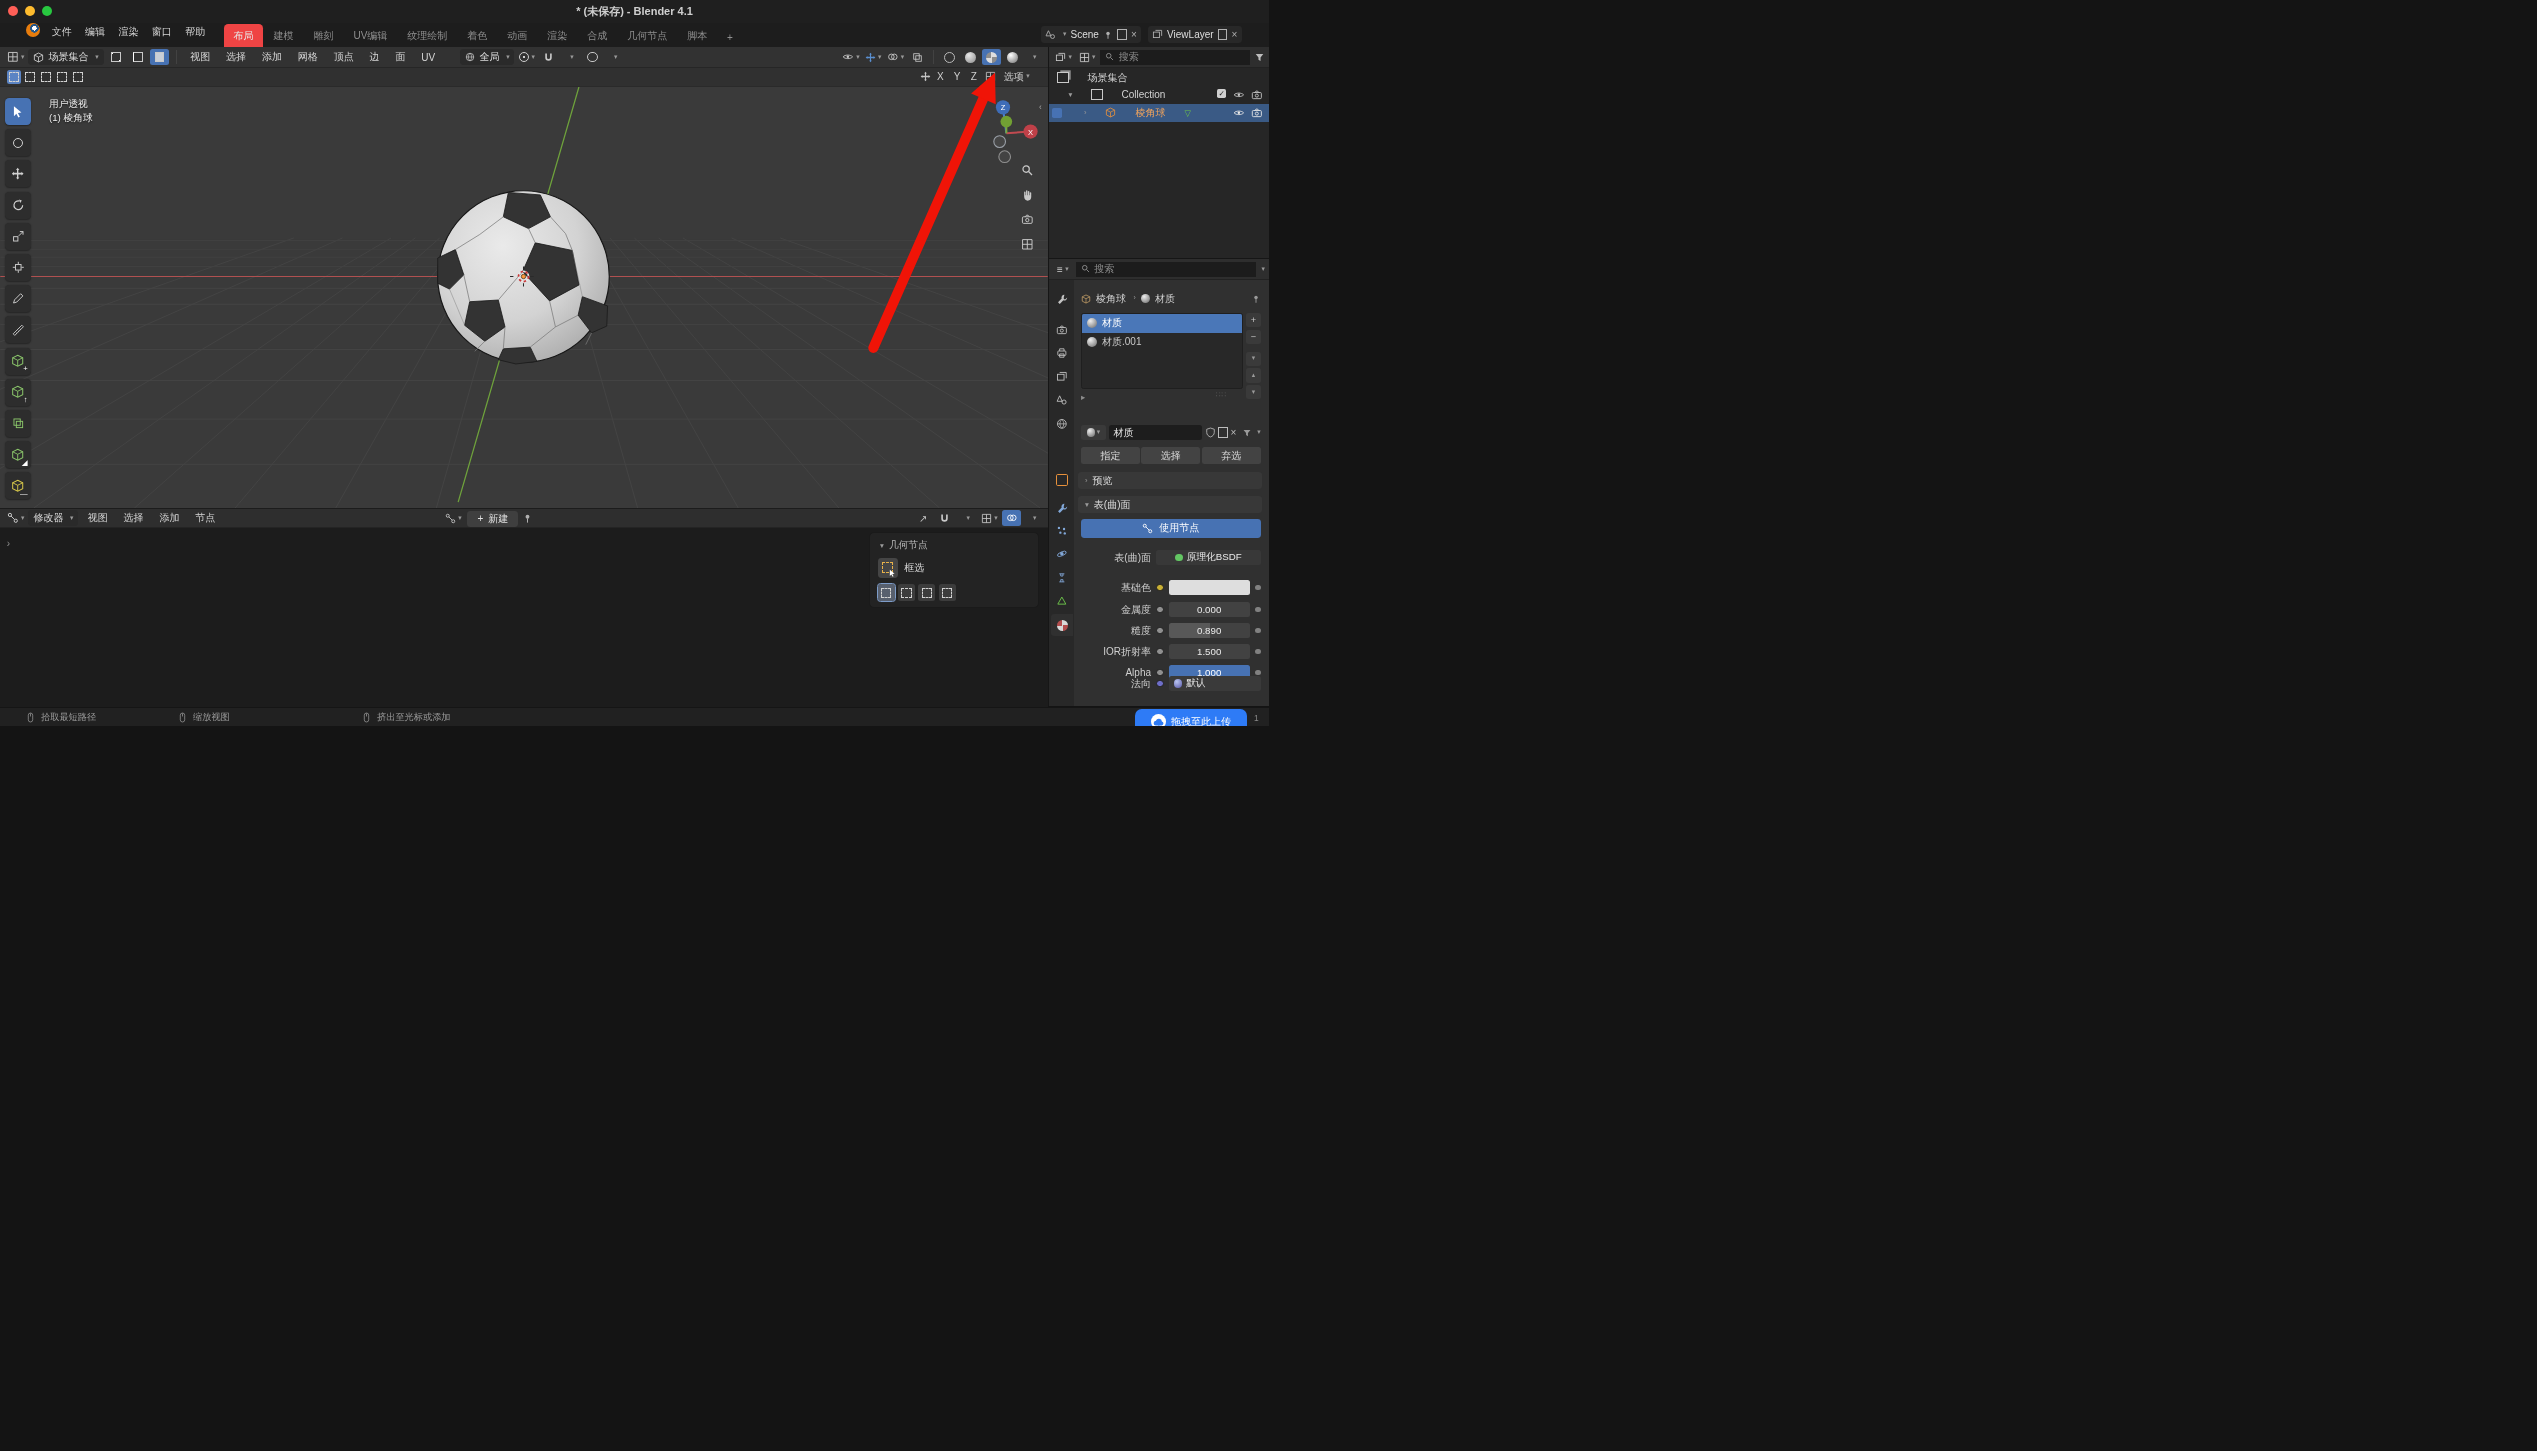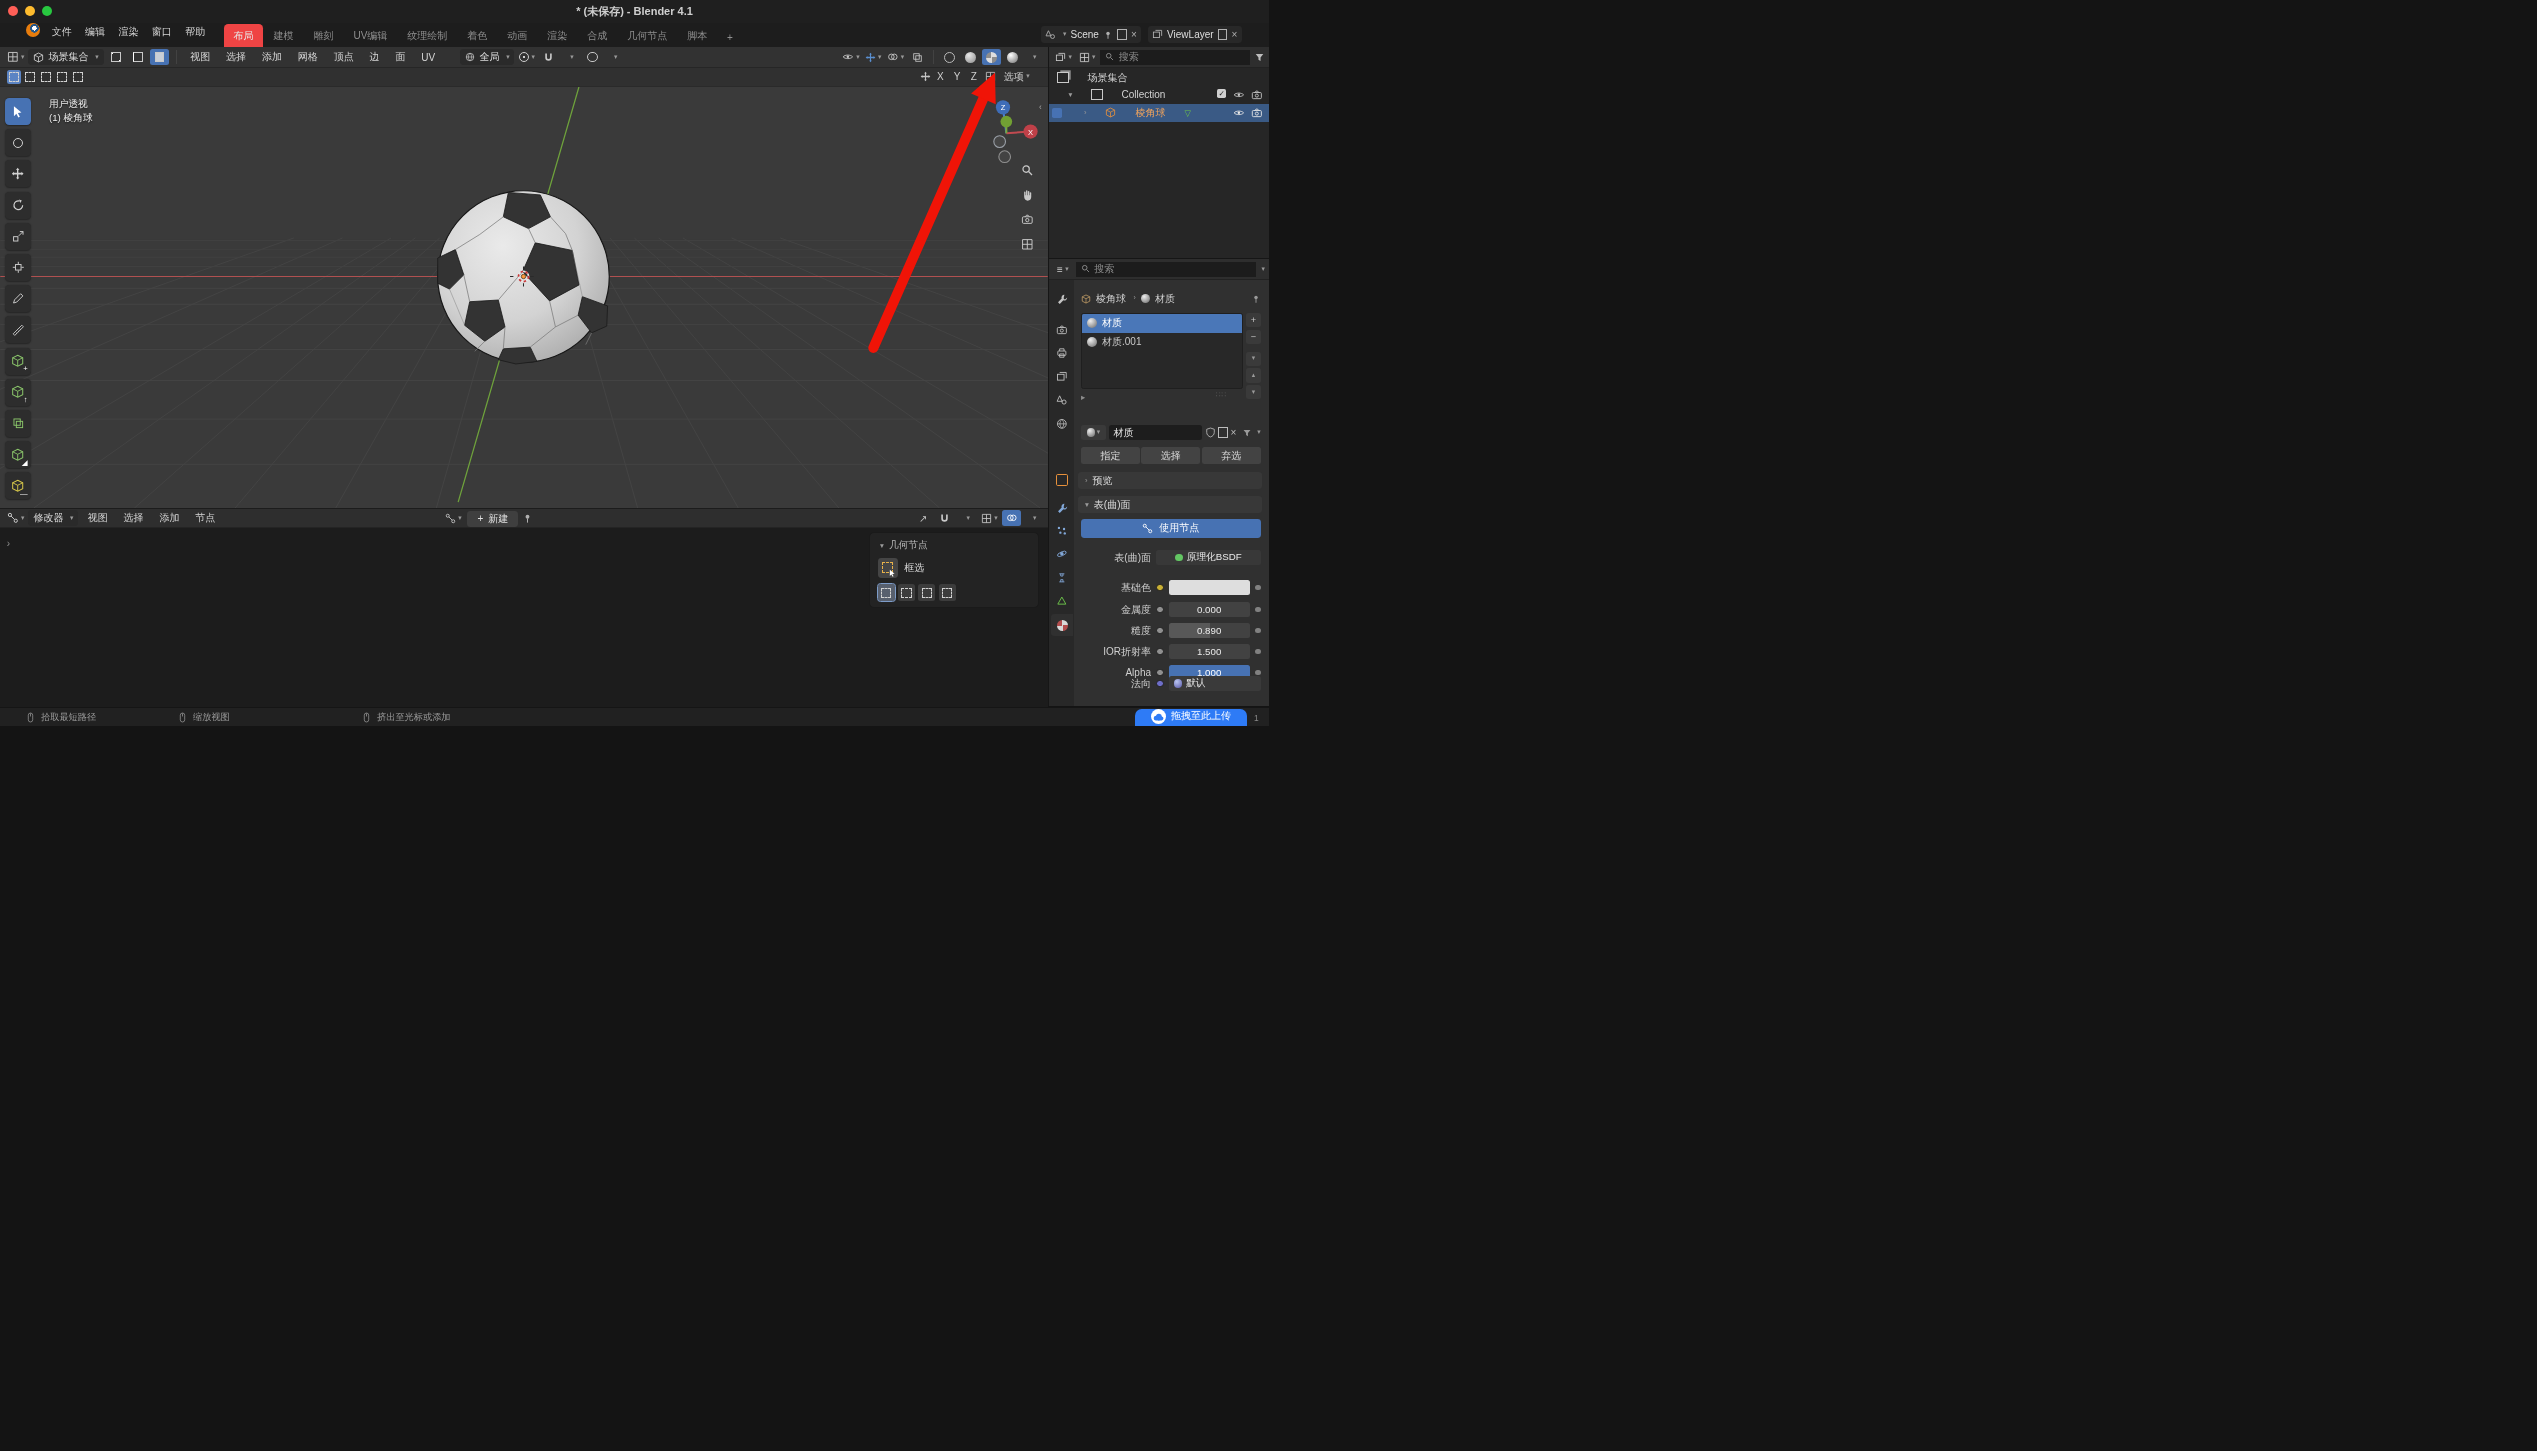--- a/index.html
+++ b/index.html
@@ -79,21 +79,21 @@
   .slotrow{height:18.5px;display:flex;align-items:center;gap:5px;padding:0 5px;color:#c9c9c9}
   .slotrow.sel{background:#4a77b8;color:#fff}
   .matball{width:10px;height:10px;border-radius:50%;background:radial-gradient(circle at 35% 30%,#eee,#666);flex:none}
   .sbtn{width:14.3px;height:14.3px;background:#3a3a3a;border-radius:2.5px;display:flex;align-items:center;justify-content:center;color:#c6c6c6;font-size:9.2px}
   .panelhdr{position:absolute;left:28.5px;right:6.7px;height:17px;background:#383838;border-radius:3.4px;display:flex;align-items:center;gap:5px;padding:0 5px;color:#dcdcdc}
   .btn3{flex:1;height:17px;background:#434343;border-radius:2.5px;display:flex;align-items:center;justify-content:center;color:#dcdcdc}
 
   
   #statusbar{top:707px;left:0;width:1269px;height:19.3px;background:#212121;border-top:0.8px solid #151515;color:#9a9a9a;font-size:9.2px}
   .hint{position:absolute;top:0;height:19.3px;display:flex;align-items:center;gap:5px}
-  #upload{position:absolute;left:1135px;top:709px;width:112px;height:25px;background:#2e7bf6;border-radius:6.7px;display:flex;align-items:flex-start;justify-content:center;gap:5px;color:#fff;font-size:10px;z-index:40}
+  #upload{position:absolute;left:1135px;top:709px;width:112px;height:25px;background:#2e7bf6;border-radius:6.7px;display:flex;align-items:center;justify-content:center;gap:5px;color:#fff;font-size:10px;z-index:40}
 </style>
 </head>
 <body>
 
 <svg width="0" height="0" style="position:absolute">
     <defs>
 <symbol id="s-search" viewBox="0 0 16 16">
         <circle cx="6.5" cy="6.5" r="4" fill="none" stroke="currentColor" stroke-width="1.6"></circle>
         <path d="M9.6 9.6L14 14" stroke="currentColor" stroke-width="1.6"></path>
       </symbol>

